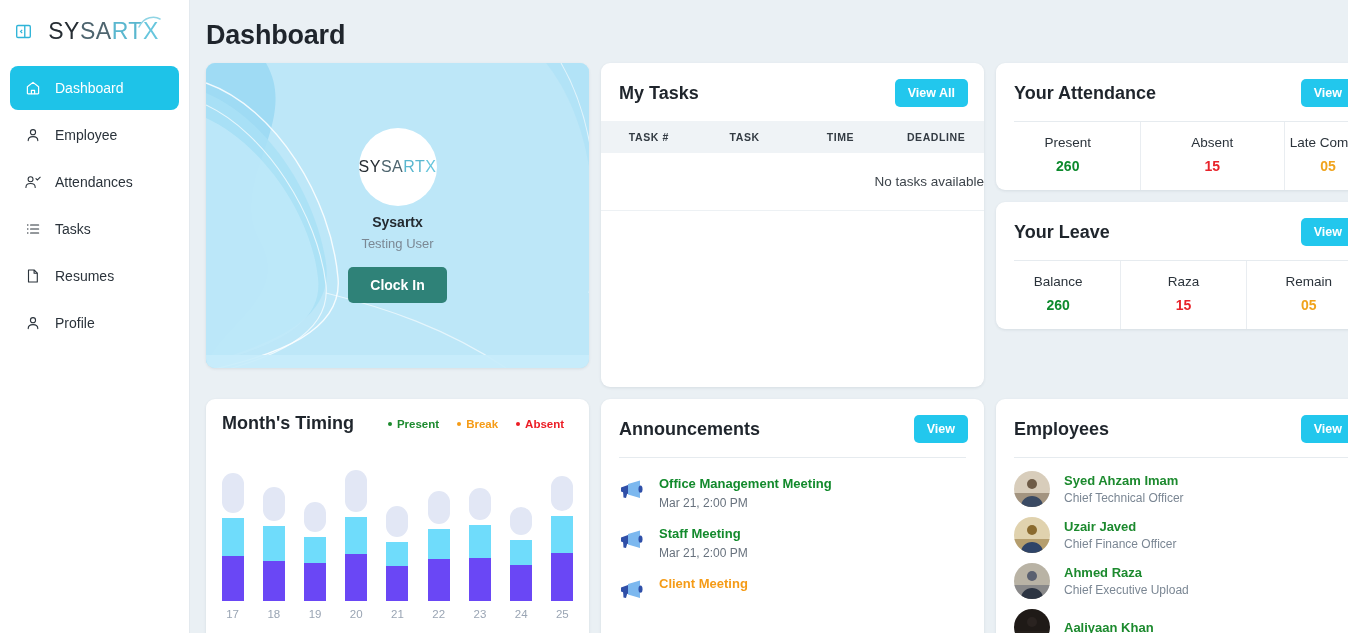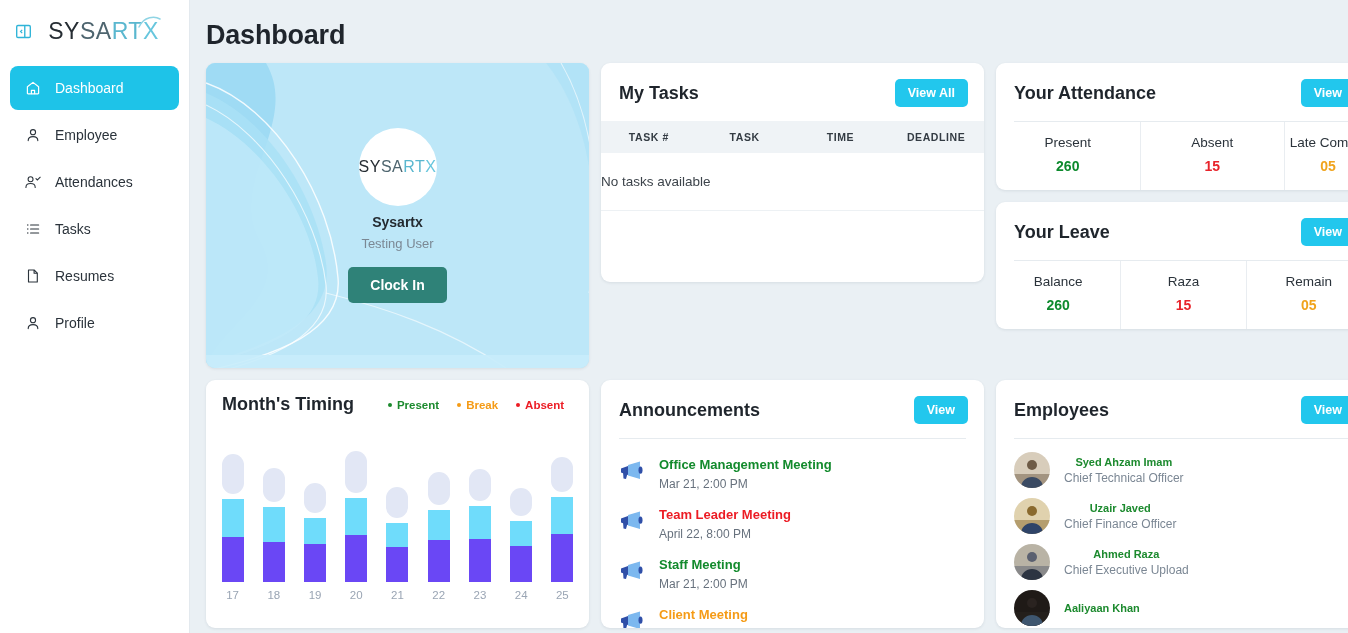--- a/index.html
+++ b/index.html
@@ -89,29 +89,29 @@
   }
   .card-title { font-size: 18px; font-weight: bold; color: #1f252c; }
   .pill-btn {
     background: #22c7ed; color: #fff; border: none; border-radius: 5px;
     font-size: 12.5px; font-weight: bold; padding: 7px 13px; cursor: pointer;
     font-family: inherit;
   }
   .hr { height: 1px; background: #e6ebef; margin: 0 18px; }
 
   
-  .tasks-card { height: 219px; display: flex; flex-direction: column; }
+  .tasks-card { height: 324px; display: flex; flex-direction: column; }
   .tasks-head-row {
     display: grid; grid-template-columns: 1fr 1fr 1fr 1fr;
     background: #eff3f6; padding: 10px 0;
     font-size: 10.5px; font-weight: bold; color: #333b43; letter-spacing: .6px;
   }
   .tasks-head-row span { text-align: center; }
   .tasks-empty {
-    text-align: left; font-size: 13.5px; color: #3d444b;
+    text-align: right; font-size: 13.5px; color: #3d444b;
     padding: 21px 0; border-bottom: 1px solid #edf1f4;
   }
 
   
   .stat-card { }
   .stat-row { display: flex; }
   .stat-col {
     flex: 1; text-align: center; padding: 12px 4px 16px;
     border-right: 1px solid #e9edf1;
   }
@@ -139,21 +139,21 @@
   .ann-item { display: flex; align-items: flex-start; gap: 14px; padding: 6px 0 8px; }
   .ann-ico { flex: 0 0 26px; padding-top: 5px; }
   .ann-title { font-size: 13px; font-weight: bold; }
   .ann-date { font-size: 12px; color: #67717d; margin-top: 4px; }
 
   
   .emp-card { height: 248px; overflow: hidden; }
   .emp-list { padding: 8px 18px 0 18px; }
   .emp-item { display: flex; align-items: center; gap: 14px; padding: 5px 0; }
   .emp-av { width: 36px; height: 36px; border-radius: 50%; flex: 0 0 36px; overflow: hidden; }
-  .emp-name { font-size: 11px; font-weight: bold; color: #1c8a2e; text-align: center; }
+  .emp-name { font-size: 13px; font-weight: bold; color: #1c8a2e; }
   .emp-role { font-size: 12px; color: #7b8794; margin-top: 3px; }
 </style>
 </head>
 <body>
 
 <div class="app">
 
   <aside class="sidebar">
     <div class="sidebar-top">
       <div class="collapse-btn">
@@ -436,29 +436,20 @@
                 </svg></span>
               <span><span class="ann-title" style="color:#128a2c">Office Management Meeting</span><div class="ann-date">Mar 21, 2:00 PM</div></span>
             </div>
             <div class="ann-item">
               <span class="ann-ico"><svg width="26" height="20" viewBox="0 0 26 20">
                   <path d="M2 8.5 L9 6 V15 L2 12.5 Z" fill="#2f4fa8"></path>
                   <path d="M4 12 L8.5 13.5 L7 19 L4.5 18.5 Z" fill="#2f4fa8"></path>
                   <path d="M9 5 L21 1.5 V19 L9 15.5 Z" fill="#7cb8ef"></path>
                   <ellipse cx="21.5" cy="10.2" rx="2" ry="3.6" fill="#2f4fa8"></ellipse>
                 </svg></span>
-              <span><span class="ann-title" style="color:#ec1c24">Team Leader Meeting</span><div class="ann-date">April 22, 8:00 PM</div></span>
-            </div>
-            <div class="ann-item">
-              <span class="ann-ico"><svg width="26" height="20" viewBox="0 0 26 20">
-                  <path d="M2 8.5 L9 6 V15 L2 12.5 Z" fill="#2f4fa8"></path>
-                  <path d="M4 12 L8.5 13.5 L7 19 L4.5 18.5 Z" fill="#2f4fa8"></path>
-                  <path d="M9 5 L21 1.5 V19 L9 15.5 Z" fill="#7cb8ef"></path>
-                  <ellipse cx="21.5" cy="10.2" rx="2" ry="3.6" fill="#2f4fa8"></ellipse>
-                </svg></span>
               <span><span class="ann-title" style="color:#128a2c">Staff Meeting</span><div class="ann-date">Mar 21, 2:00 PM</div></span>
             </div>
             <div class="ann-item">
               <span class="ann-ico"><svg width="26" height="20" viewBox="0 0 26 20">
                   <path d="M2 8.5 L9 6 V15 L2 12.5 Z" fill="#2f4fa8"></path>
                   <path d="M4 12 L8.5 13.5 L7 19 L4.5 18.5 Z" fill="#2f4fa8"></path>
                   <path d="M9 5 L21 1.5 V19 L9 15.5 Z" fill="#7cb8ef"></path>
                   <ellipse cx="21.5" cy="10.2" rx="2" ry="3.6" fill="#2f4fa8"></ellipse>
                 </svg></span>
               <span><span class="ann-title" style="color:#f59b16">Client Meeting</span></span>

